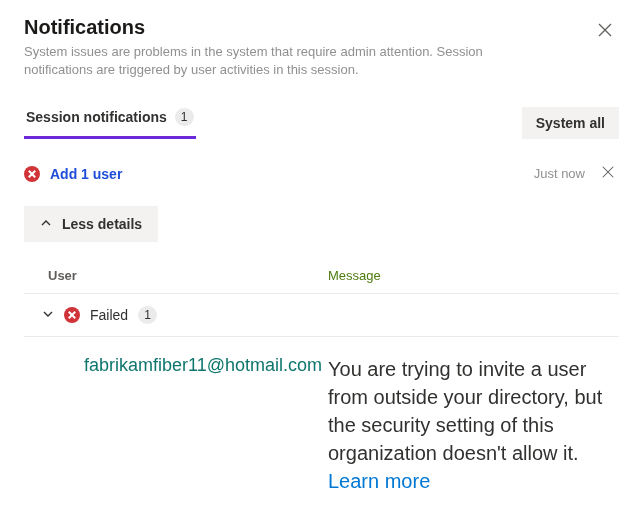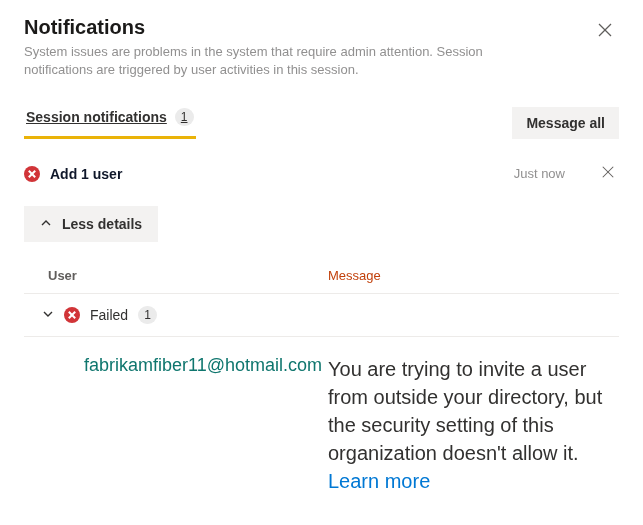--- a/index.html
+++ b/index.html
@@ -56,23 +56,22 @@
       display: flex;
       justify-content: space-between;
       align-items: center;
       margin-top: 28px;
     }
     .tab {
       display: flex;
       align-items: center;
       gap: 8px;
       padding: 0 2px 10px 2px;
-      border-bottom: 3px solid #eab308;
-      cursor: pointer;
-      text-decoration: underline;
+      border-bottom: 3px solid #6d28d9;
+      cursor: pointer;
     }
     .tab-label {
       font-size: 14px;
       font-weight: 600;
       color: #323130;
     }
     .badge {
       background: #ebebeb;
       border-radius: 10px;
       min-width: 18px;
@@ -118,26 +117,26 @@
     }
     .err-icon svg {
       width: 8px;
       height: 8px;
       stroke: #fff;
       stroke-width: 2.5;
     }
     .notif-title {
       font-size: 14px;
       font-weight: 600;
-      color: #0f172a;
+      color: #1d4ed8;
     }
     .notif-right {
       display: flex;
       align-items: center;
-      gap: 32px;
+      gap: 12px;
     }
     .notif-time {
       font-size: 13px;
       color: #919090;
     }
     .notif-close {
       background: none;
       border: none;
       cursor: pointer;
       color: #605e5c;
@@ -174,21 +173,21 @@
     }
     .dt-col-user {
       flex: 0 0 280px;
       font-size: 13px;
       color: #605e5c;
       font-weight: bold;
     }
     .dt-col-msg {
       flex: 1;
       font-size: 13px;
-      color: #c2410c;
+      color: #4d7c0f;
     }
     .dt-status-row {
       display: flex;
       align-items: center;
       gap: 10px;
       padding: 12px 0 12px 18px;
       border-top: 1px solid #edebe9;
       border-bottom: 1px solid #edebe9;
     }
     .chevron {
@@ -241,21 +240,21 @@
         </svg>
       </span>
     </button>
   </div>
 
   <div class="tabs-row">
     <div class="tab">
       <span class="tab-label">Session notifications</span>
       <span class="badge">1</span>
     </div>
-    <button class="dismiss-btn">Message all</button>
+    <button class="dismiss-btn">System all</button>
   </div>
 
   <div class="notif-item">
     <div class="notif-header">
       <div class="notif-left">
         <span class="err-icon">
           <svg viewBox="0 0 10 10" fill="none">
             <line x1="1" y1="1" x2="9" y2="9"></line>
             <line x1="9" y1="1" x2="1" y2="9"></line>
           </svg>

